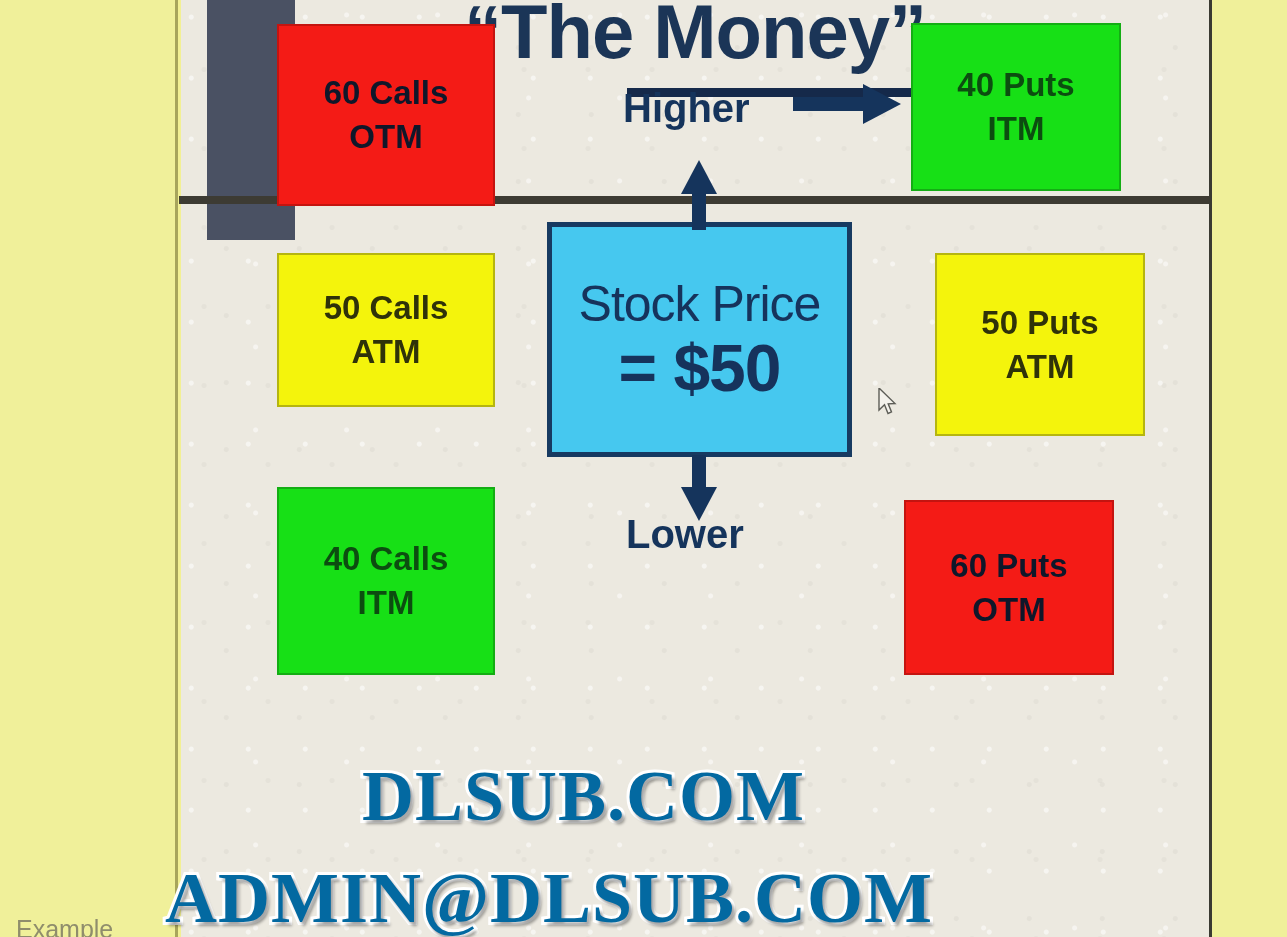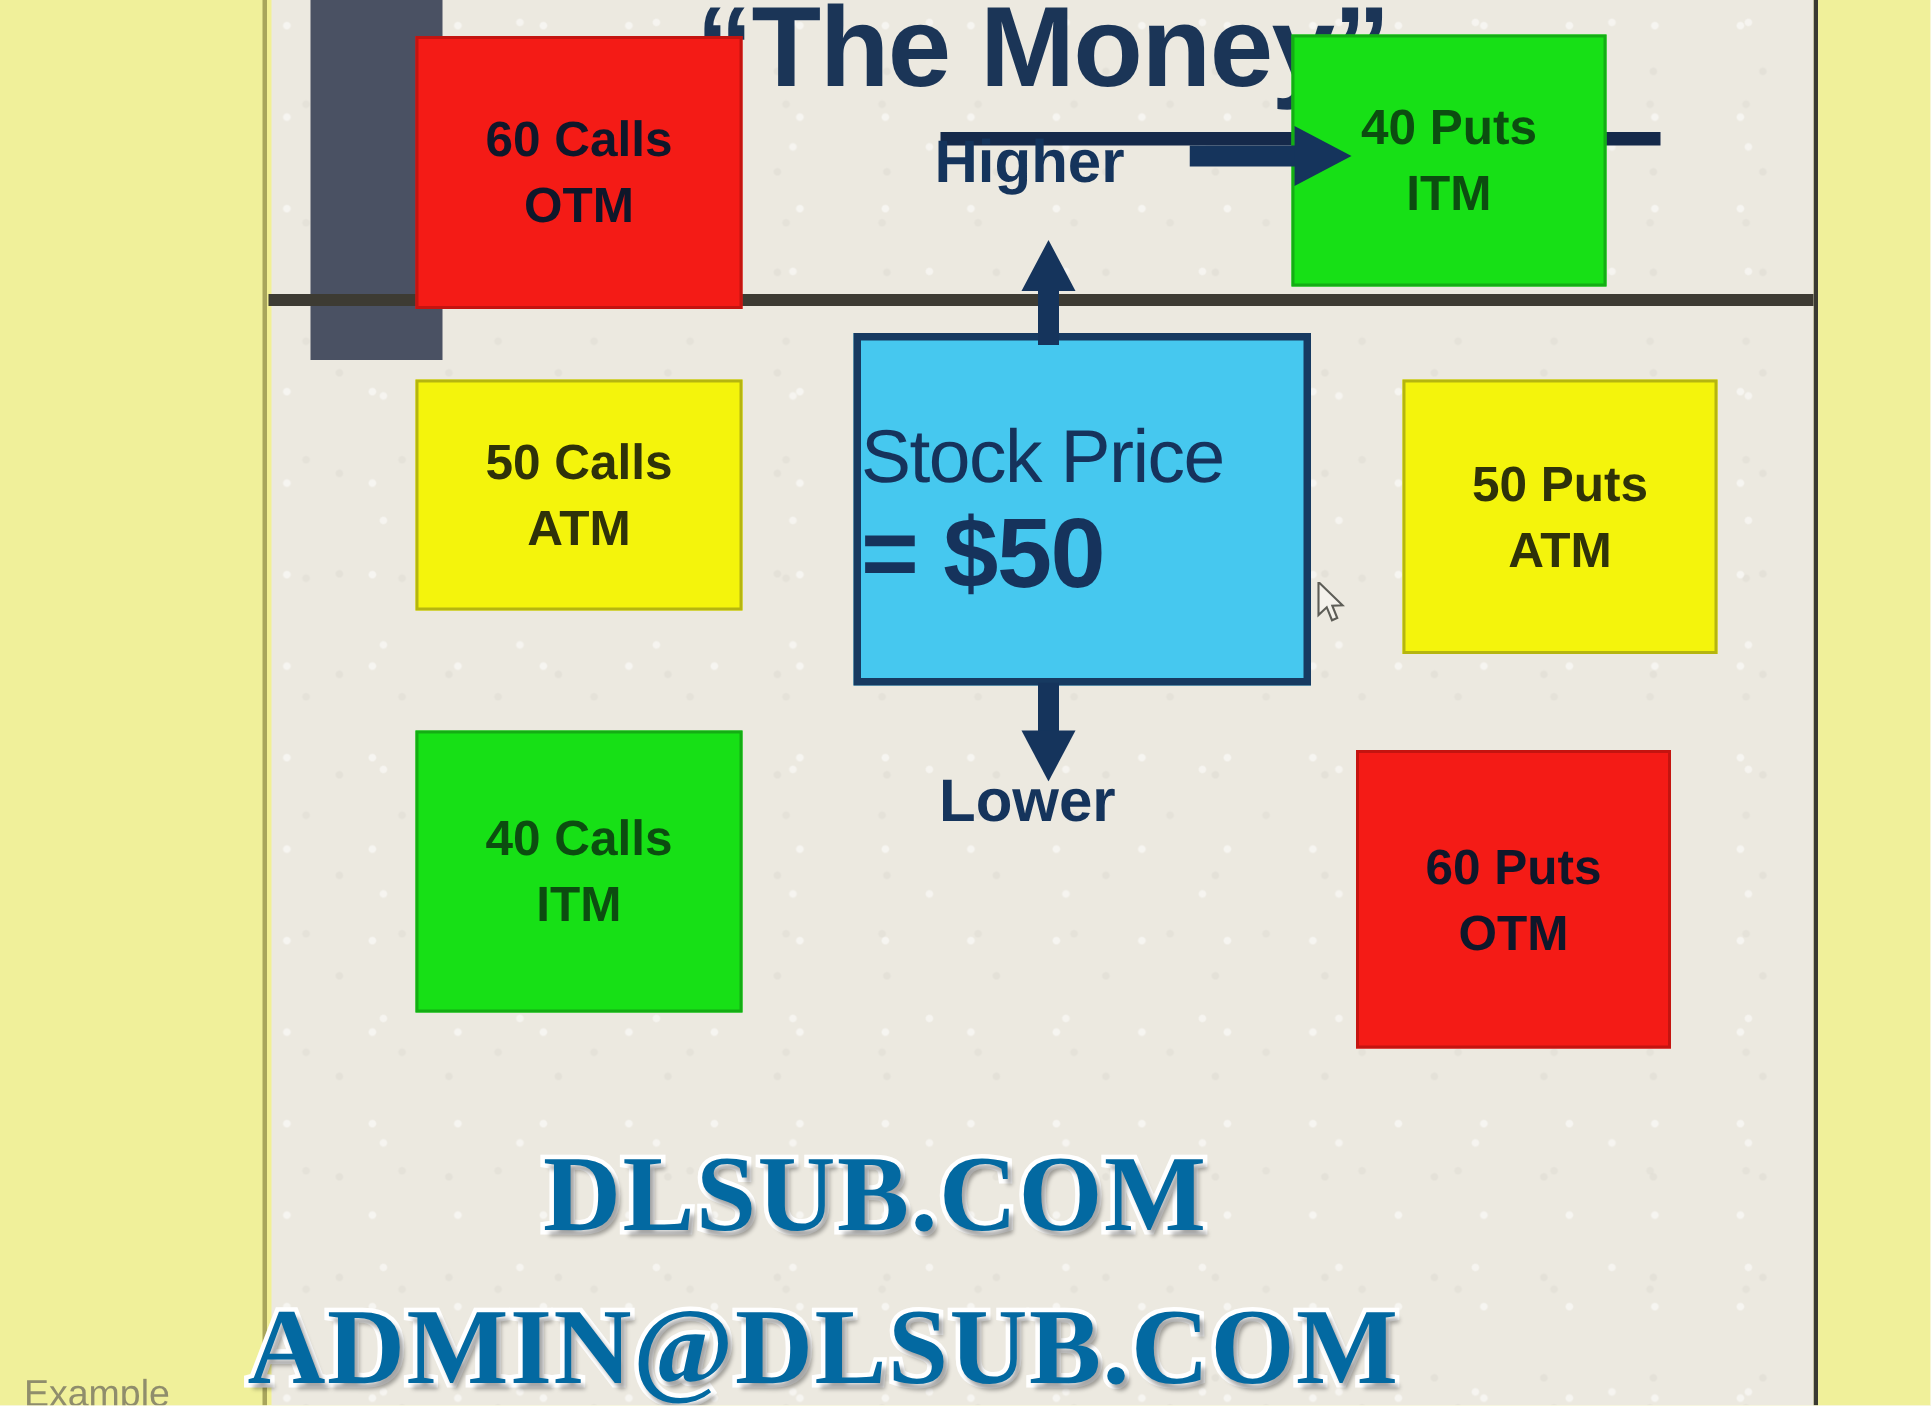--- a/index.html
+++ b/index.html
@@ -95,40 +95,39 @@
     line-height: 1.32;
     text-align: center;
   }
   .box .l1, .box .l2 { display: block; }
 
   .box-red    { background: #f41b16; border: 2px solid #c41410; color: #0f172a; }
   .box-green  { background: #17e016; border: 2px solid #14ad14; color: #0c4d10; }
   .box-yellow { background: #f4f40c; border: 2px solid #b5b510; color: #2f3209; }
 
   #box-tl { left: 96px;  top: 24px;  width: 218px; height: 182px; }
-  #box-tr { left: 680px; top: 23px;  width: 210px; height: 168px; align-items: center; }
+  #box-tr { left: 730px; top: 23px;  width: 210px; height: 168px; align-items: center; }
   #box-ml { left: 96px;  top: 253px; width: 218px; height: 154px; }
   #box-mr { left: 754px; top: 253px; width: 210px; height: 183px; }
   #box-bl { left: 96px;  top: 487px; width: 218px; height: 188px; }
-  #box-br { left: 723px; top: 500px; width: 210px; height: 199px; }
+  #box-br { left: 723px; top: 500px; width: 210px; height: 175px; }
 
   
   #box-center {
     position: absolute;
     left: 366px; top: 222px;
     width: 305px; height: 235px;
     background: #46c8ef;
     border: 5px solid #173a61;
     box-sizing: border-box;
     display: flex;
     flex-direction: column;
-    align-items: flex-start;
+    align-items: center;
     justify-content: center;
     color: #16335c;
-    margin-left: 22px;
   }
   #box-center .sp-label {
     font-size: 50px;
     font-weight: normal;
     letter-spacing: -1px;
     line-height: 1;
     margin-bottom: 6px;
   }
   #box-center .sp-value {
     font-size: 66px;

